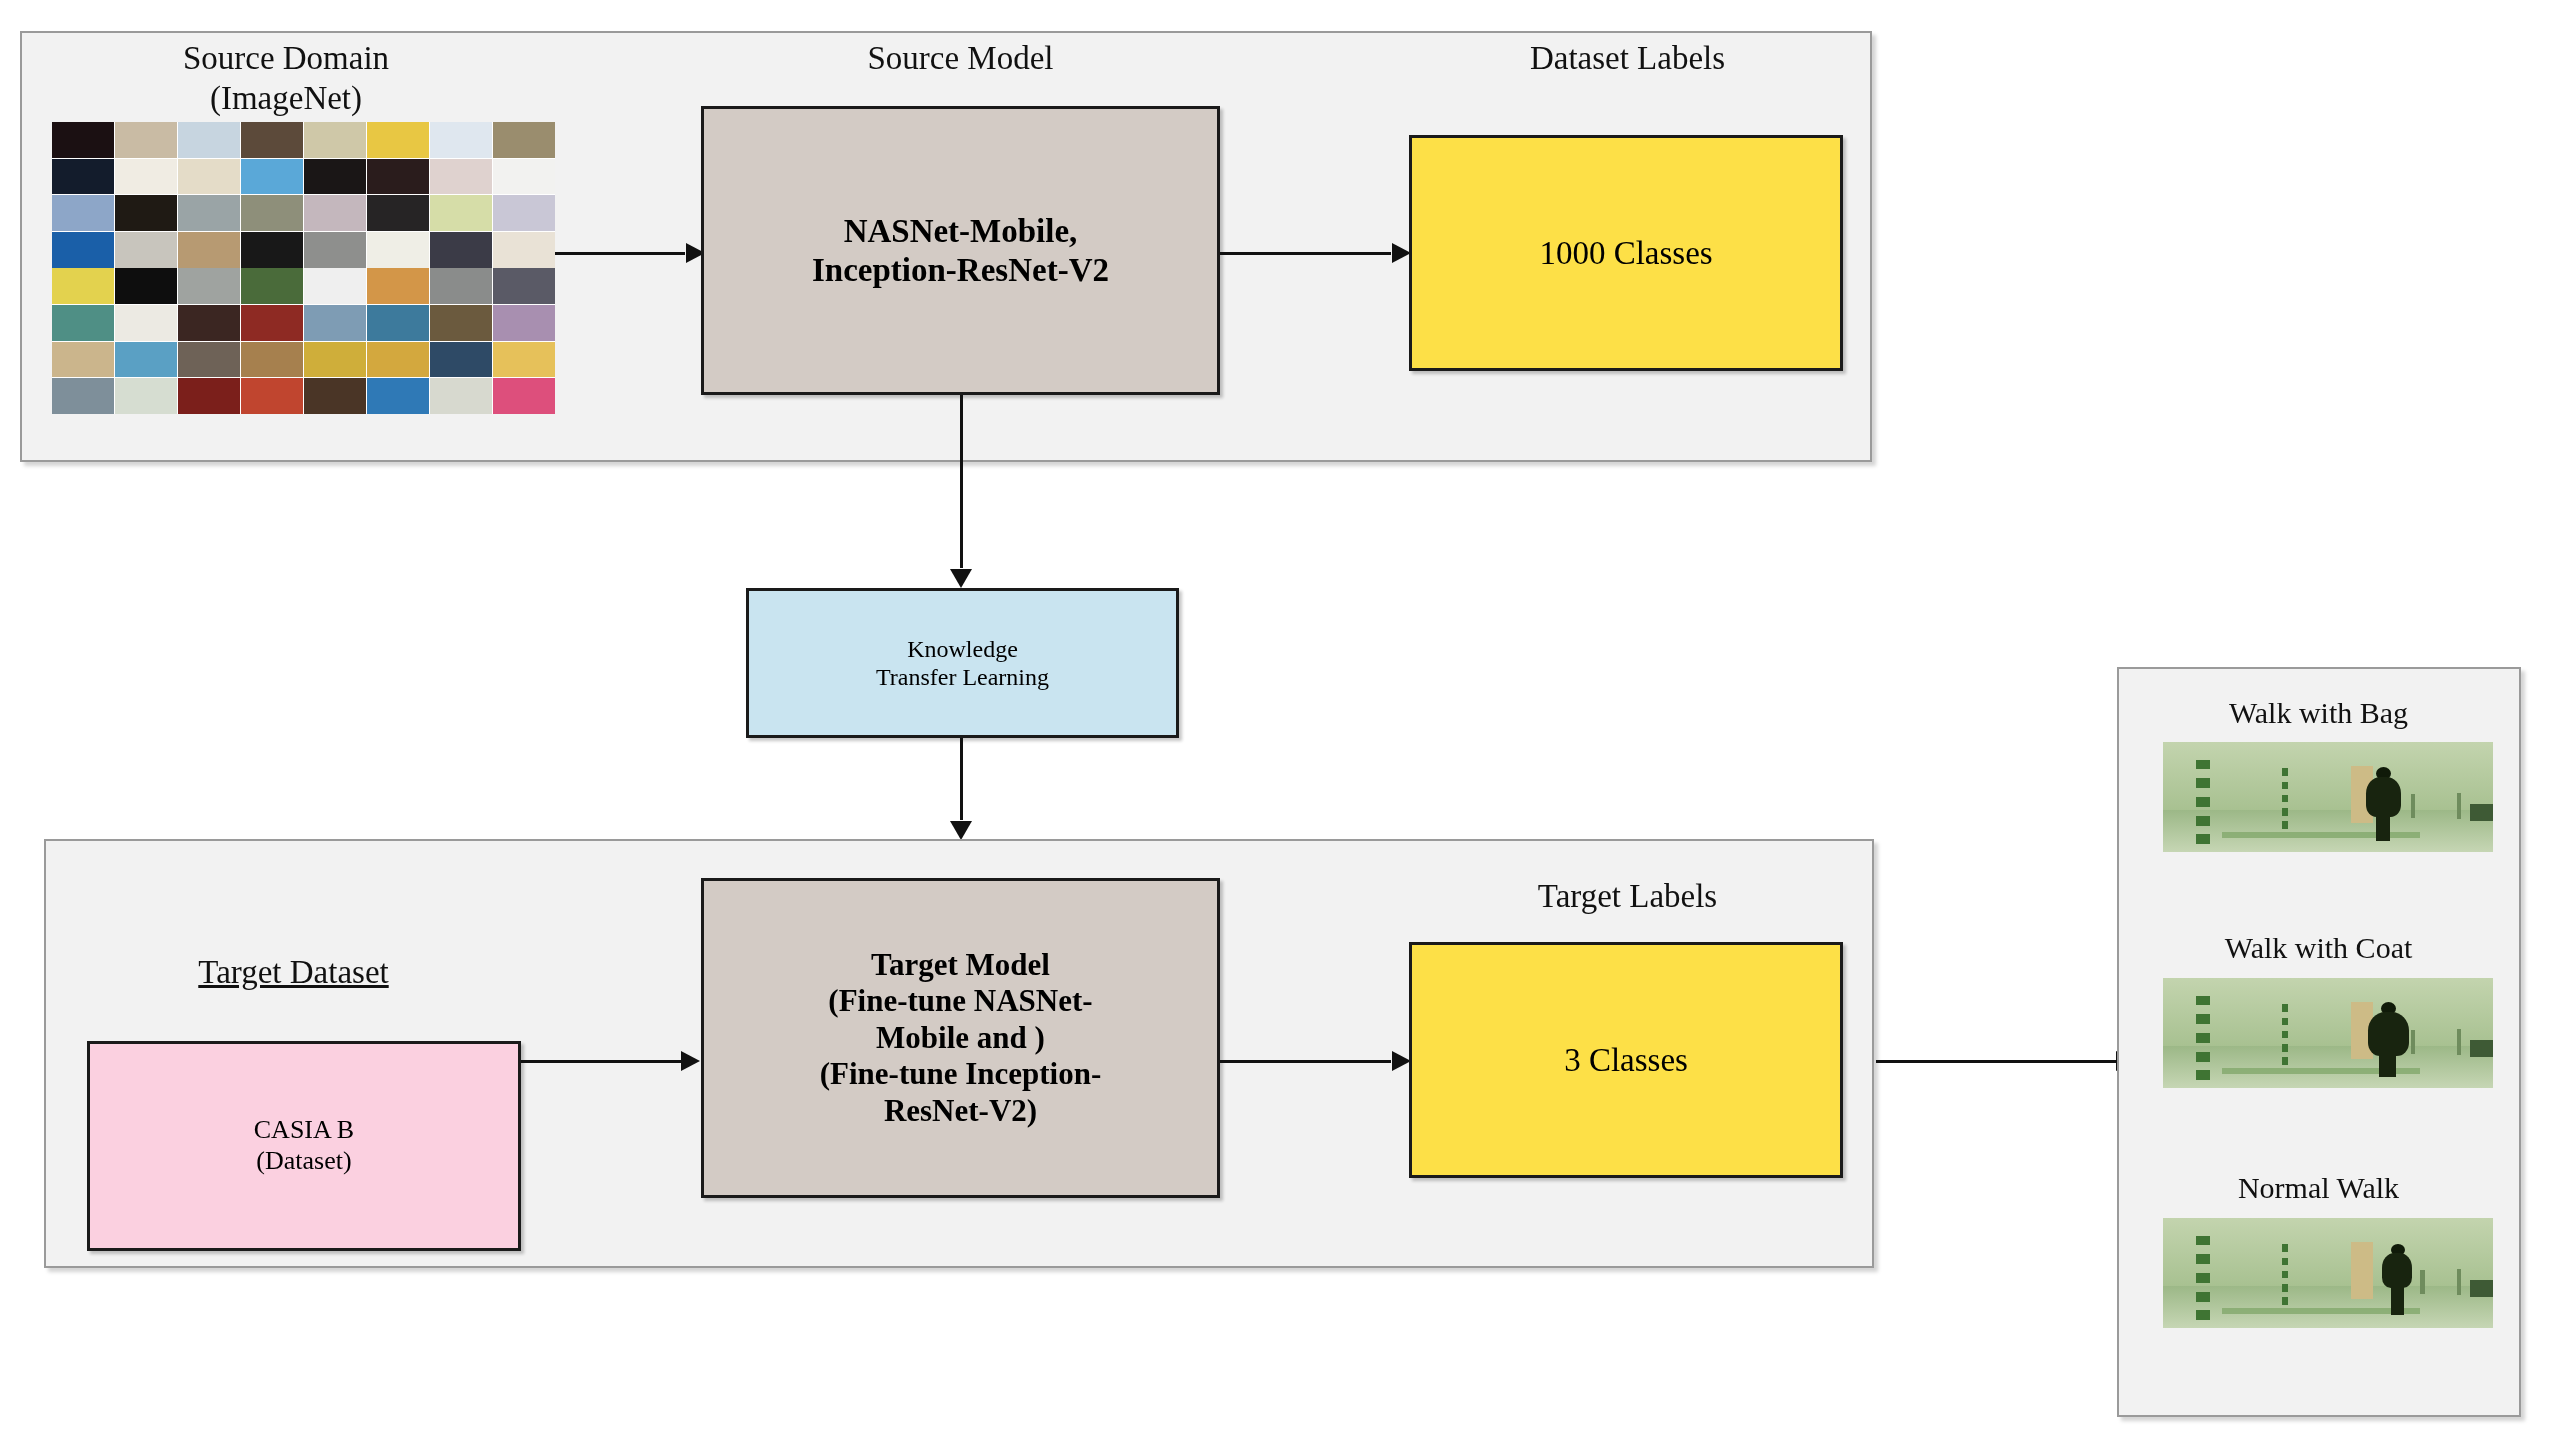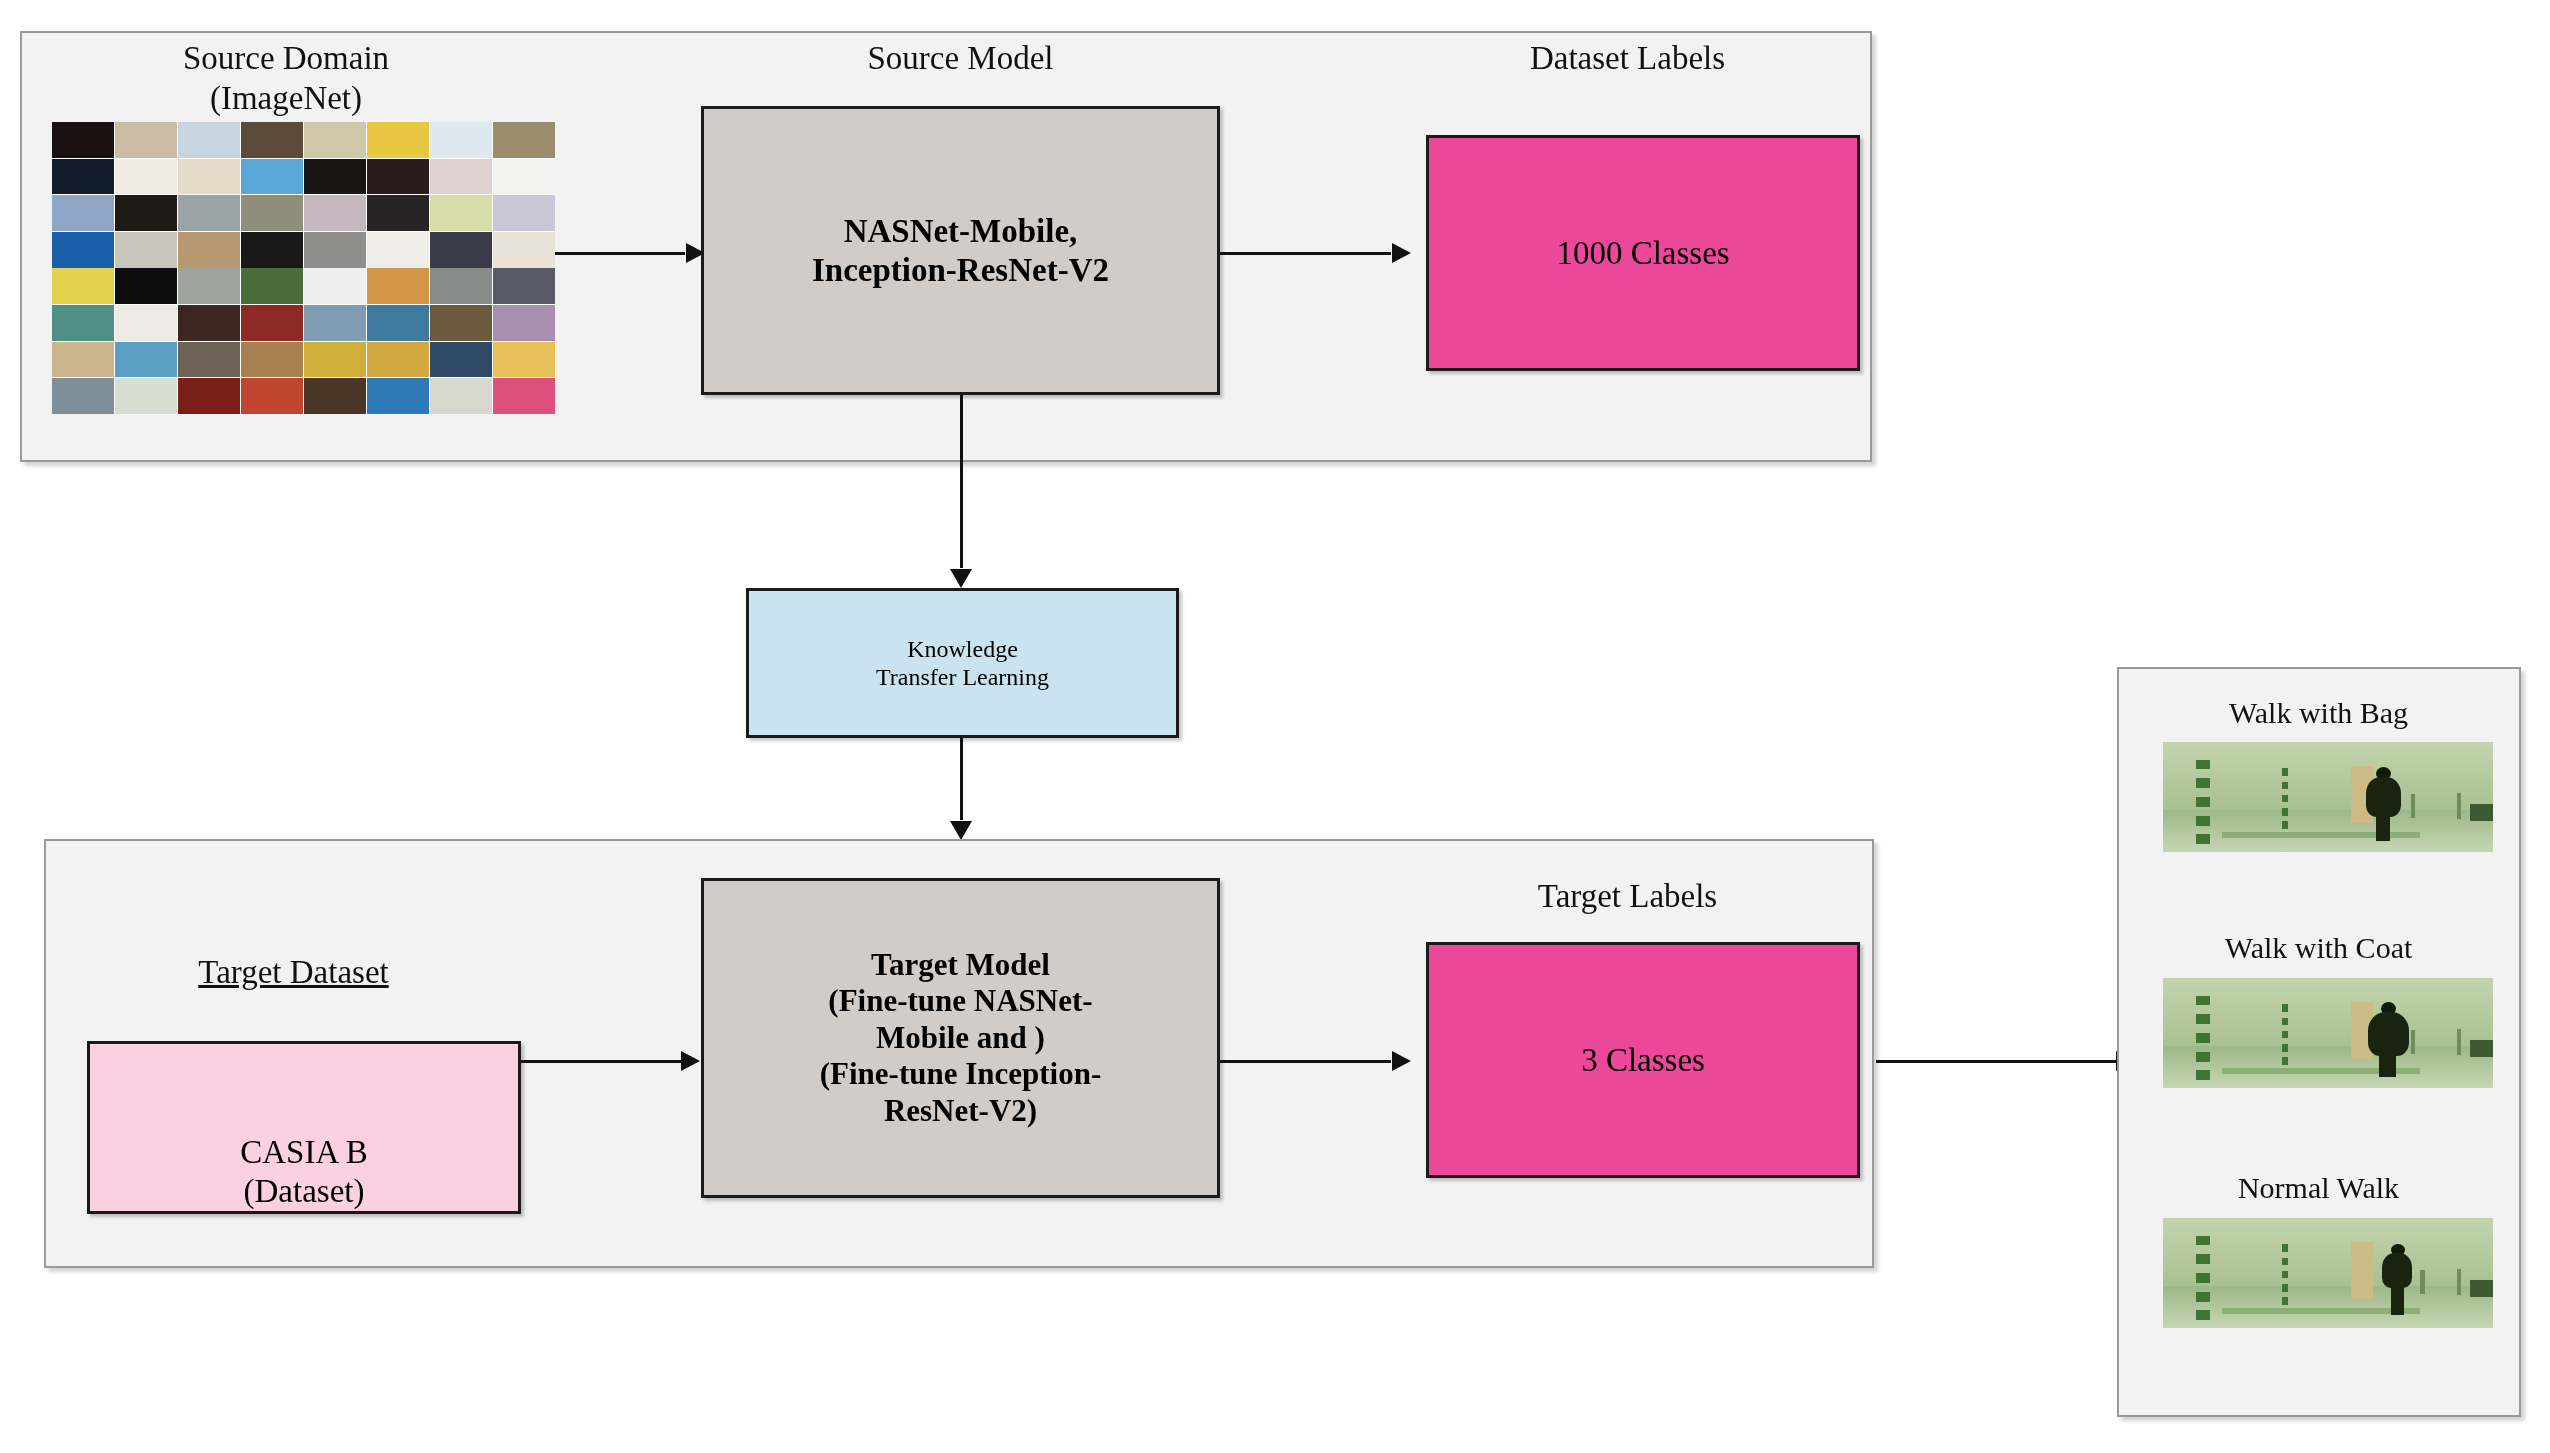--- a/index.html
+++ b/index.html
@@ -33,21 +33,21 @@
     display: flex;
     align-items: center;
     justify-content: center;
     text-align: center;
     box-shadow: 3px 3px 3px rgba(0,0,0,0.22);
     line-height: 1.18;
   }
   .fbox .txt { padding: 0 7.4px; white-space: pre-line; }
 
   .box-model   { background: #d3cbc5; font-weight: bold; }
-  .box-labels  { background: #ec4899; margin-left: 17px; }
+  .box-labels  { background: #fde047; }
   .box-ktl     { background: #c9e4f0; }
   .box-dataset { background: #fbd0e0; }
 
   
   .cap {
     position: absolute;
     text-align: center;
     color: #111;
     white-space: pre-line;
     line-height: 1.2;
@@ -260,21 +260,21 @@
   </div>
 
   <div class="arrow-v" style="left:950px; top:738px; width:22px; height:102px;">
     <div class="shaft" style="height:82px;"></div>
     <div class="head"></div>
   </div>
 
   <div class="panel" style="left:44px; top:839px; width:1830px; height:429px;"></div>
 
   <div class="cap" style="left:82px; top:953px; width:423px; font-size:33px;text-decoration:underline;">Target Dataset</div>
-  <div class="fbox box-dataset" style="left:87px; top:1041px; width:434px; height:173px; font-size:33px;align-items:flex-end;">
+  <div class="fbox box-dataset" style="left:87px; top:1041px; width:434px; height:210px; font-size:26px;">
     <span class="txt">CASIA B
 (Dataset)</span>
   </div>
 
   <div class="arrow-h" style="left:521px; top:1051px; width:179px; height:21px;">
     <div class="shaft" style="width:160px;"></div>
     <div class="head"></div>
   </div>
 
   <div class="fbox box-model" style="left:701px; top:878px; width:519px; height:320px; font-size:31px;">

